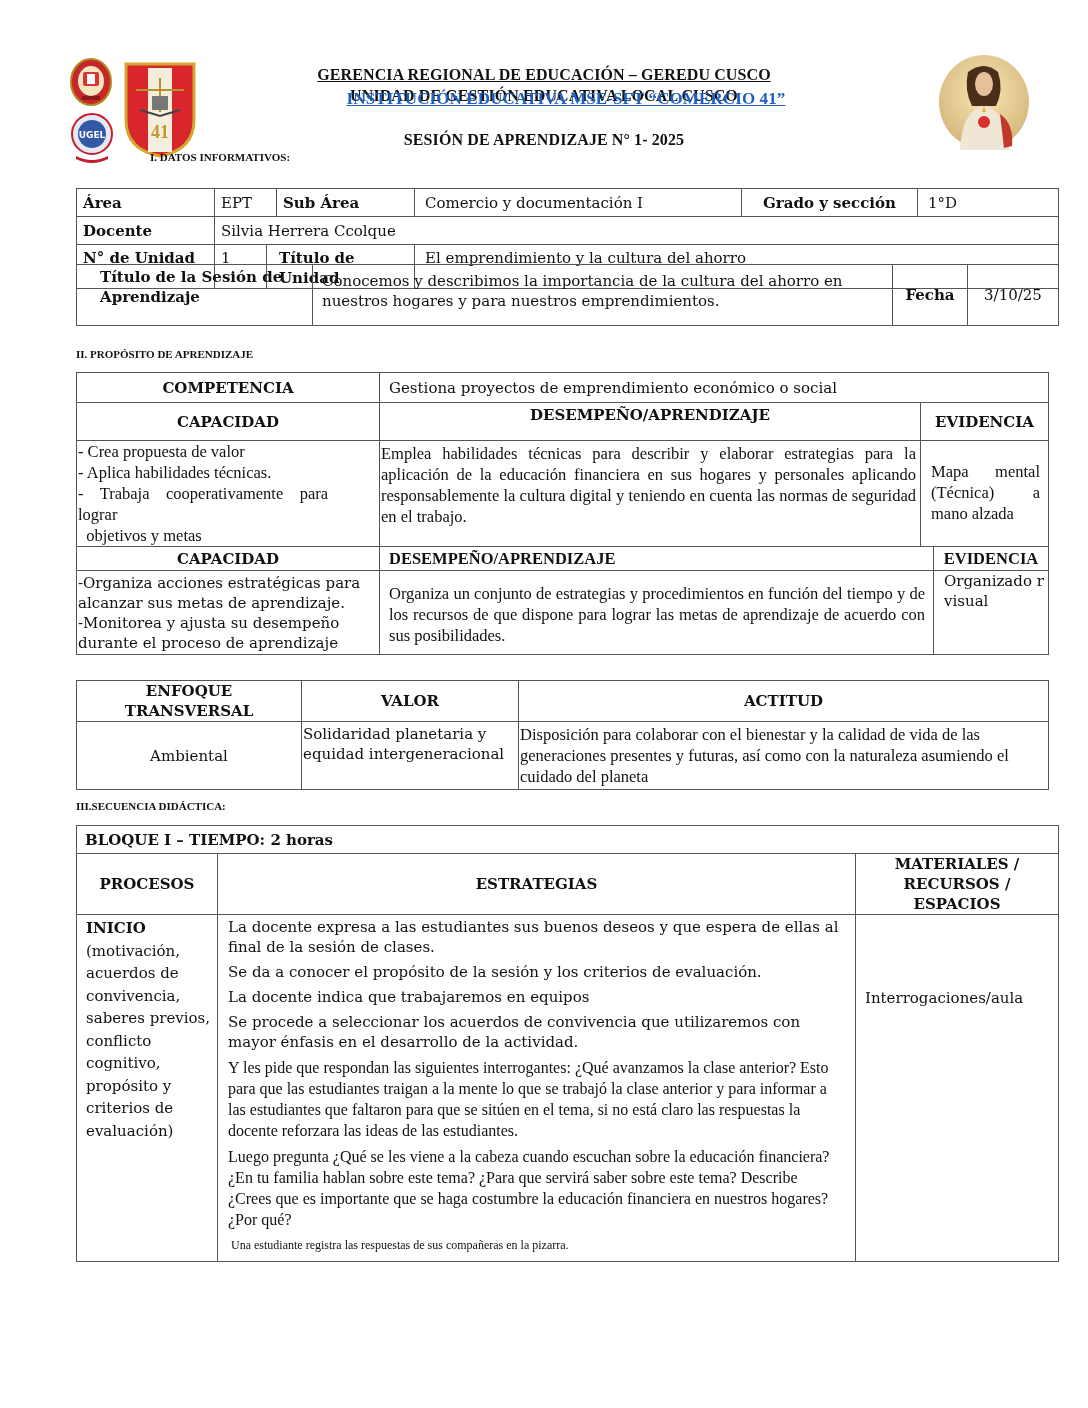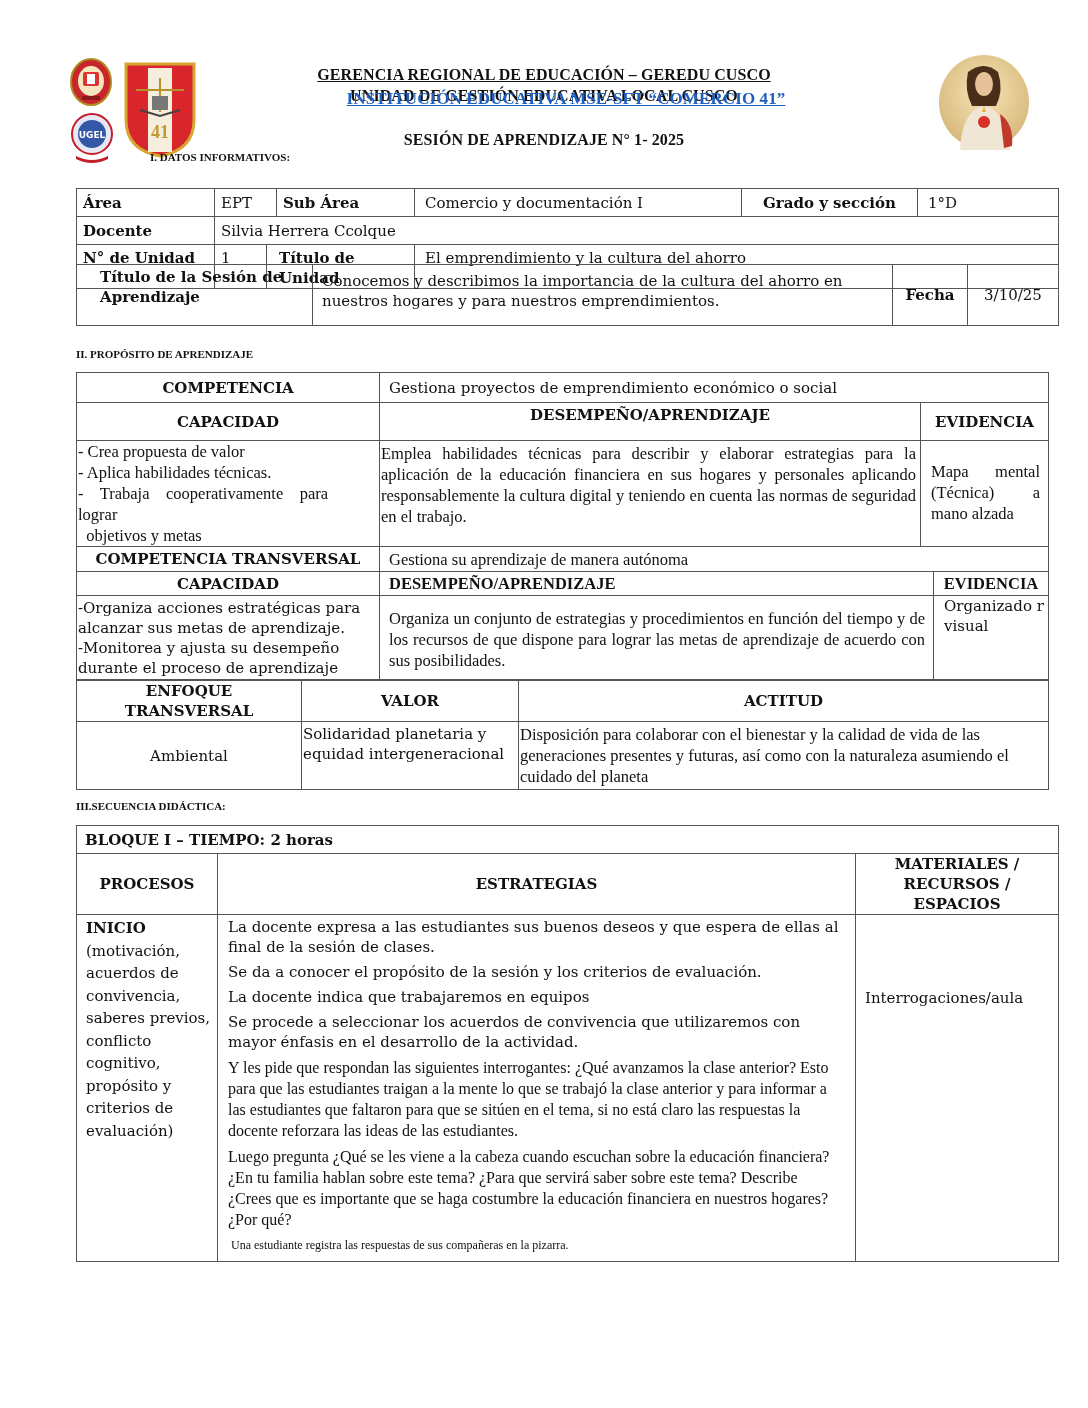--- a/index.html
+++ b/index.html
@@ -156,24 +156,20 @@
 </tbody>
   </table>
 
 <table style="left:76px;top:546px;width:972px;">
   <colgroup>
       <col style="width:303px">
       <col style="width:554px">
       <col style="width:115px">
     </colgroup>
   <tbody>
-      <tr style="height:25px;">
-    <td class="b c vm">COMPETENCIA TRANSVERSAL</td>
-    <td class="cond vm" colspan="2" style="padding-left:9px">Gestiona su aprendizaje de manera autónoma</td>
-  </tr>
   <tr style="height:24px;">
     <td class="b c vm">CAPACIDAD</td>
     <td class="b vm cond" style="padding-left:9px;font-weight:bold">DESEMPEÑO/APRENDIZAJE</td>
     <td class="b c vm cond" style="font-weight:bold">EVIDENCIA</td>
   </tr>
   <tr style="height:84px;">
     <td style="padding:2px 1px 0 1px">
       <div>-Organiza acciones estratégicas para alcanzar sus metas de aprendizaje.</div>
       <div>-Monitorea y ajusta su desempeño durante el proceso de aprendizaje</div>
     </td>

